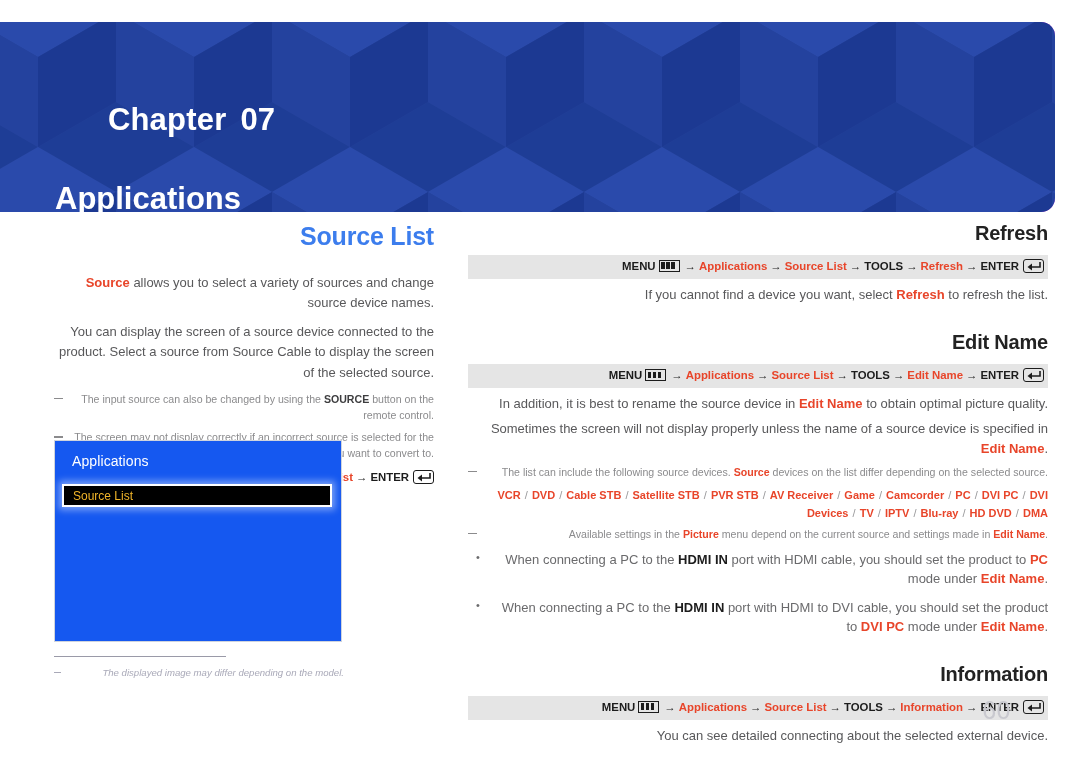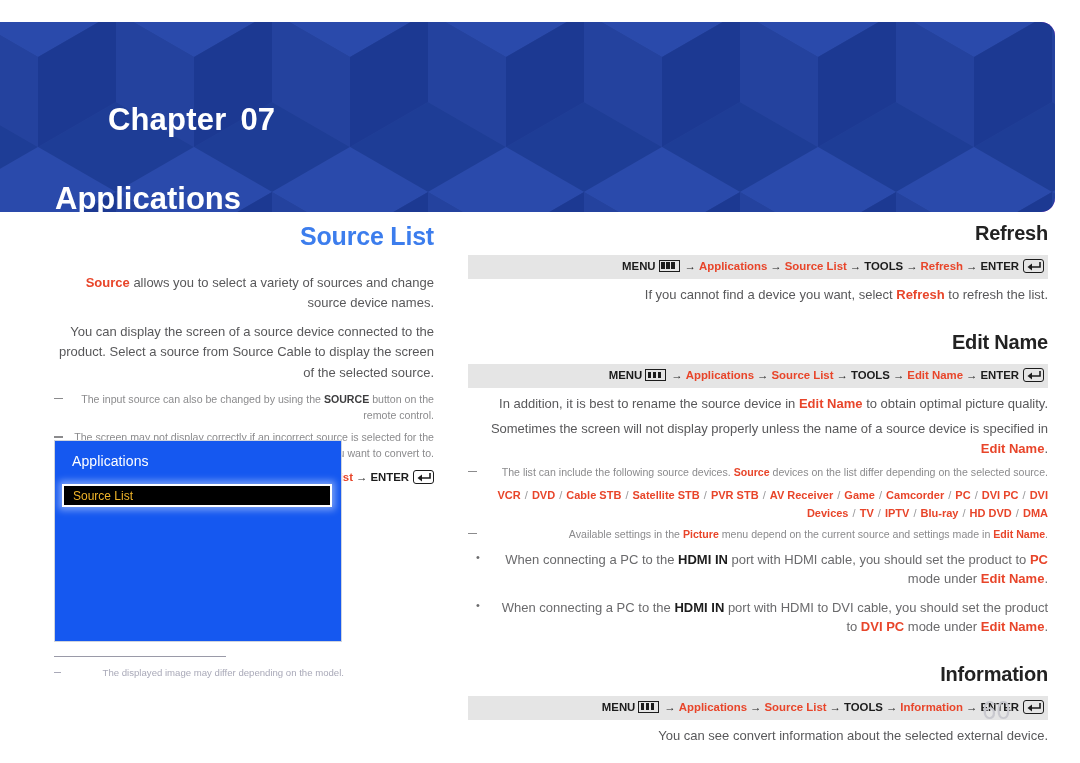--- a/index.html
+++ b/index.html
@@ -263,20 +263,21 @@
     font-size: 12px;
     color: #f0b429;
   }
 
   
   .footnote-wrap {
     position: absolute;
     left: 0;
     top: 434px;
     width: 290px;
+    font-style: italic;
   }
   .footnote-rule {
     width: 172px;
     height: 1px;
     background: #9a9aa8;
     margin-bottom: 9px;
   }
   .footnote {
     position: relative;
     padding-left: 13px;
@@ -394,18 +395,18 @@
     <div class="bullet"><span>When connecting a PC to the </span><span class="bk">HDMI IN</span><span> port with HDMI to DVI cable, you should set the product to </span><span class="rd">DVI PC</span><span> mode under </span><span class="rd">Edit Name</span><span>.</span></div>
 
 
     <h2 class="section-black spaced">Information</h2>
 
     <div class="crumb banded"><span class="c-blk">MENU</span><span class="icon-menu"><i></i><i></i><i></i></span><span class="arrow">→</span><span class="c-red">Applications</span><span class="arrow">→</span><span class="c-red">Source List</span><span class="arrow">→</span><span class="c-blk">TOOLS</span><span class="arrow">→</span><span class="c-red">Information</span><span class="arrow">→</span><span class="c-blk">ENTER</span><span class="icon-enter"><svg width="16" height="11" viewBox="0 0 16 11">
             <path d="M14 1 L14 6 L4 6" stroke="#1c1c1c" stroke-width="1.6" fill="none"></path>
             <polygon points="6,2.5 6,9.5 1.5,6" fill="#1c1c1c"></polygon>
           </svg></span></div>
 
-    <p class="body">You can see convert information about the selected external device.</p>
+    <p class="body">You can see detailed connecting about the selected external device.</p>
 
   </div>
 </div>
 
 <div class="page-number">60</div>
 
 </body></html>

